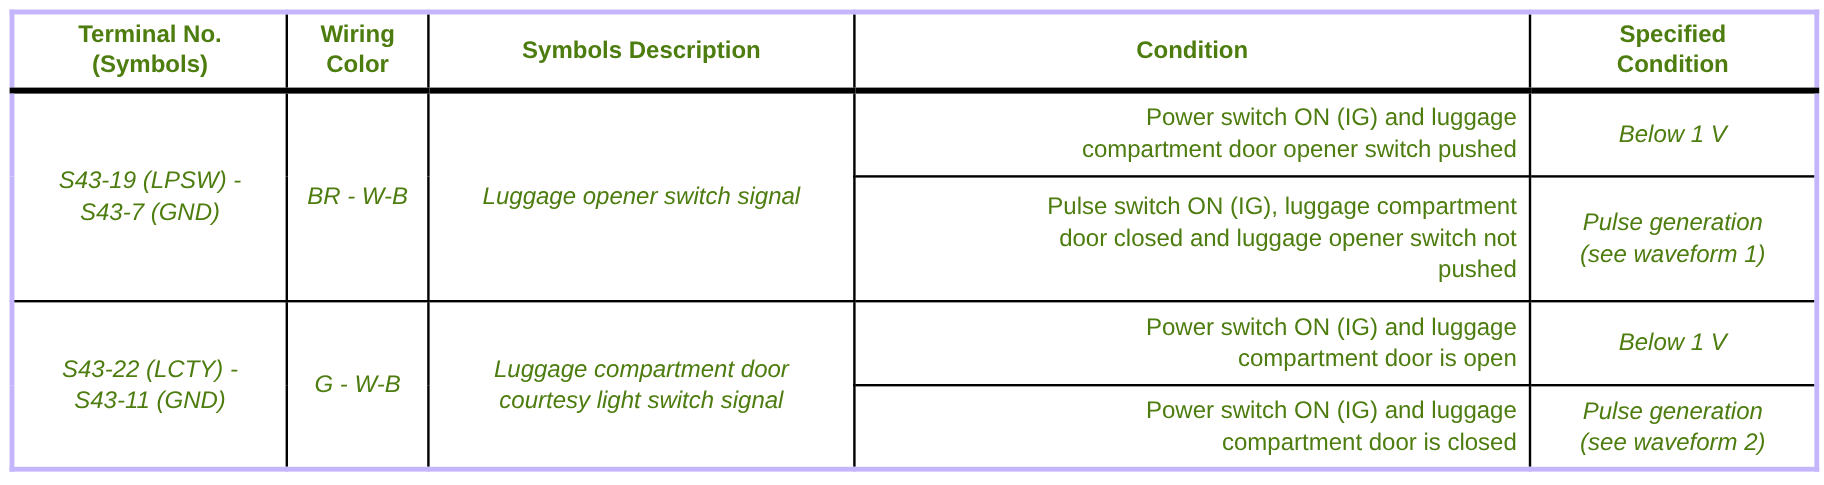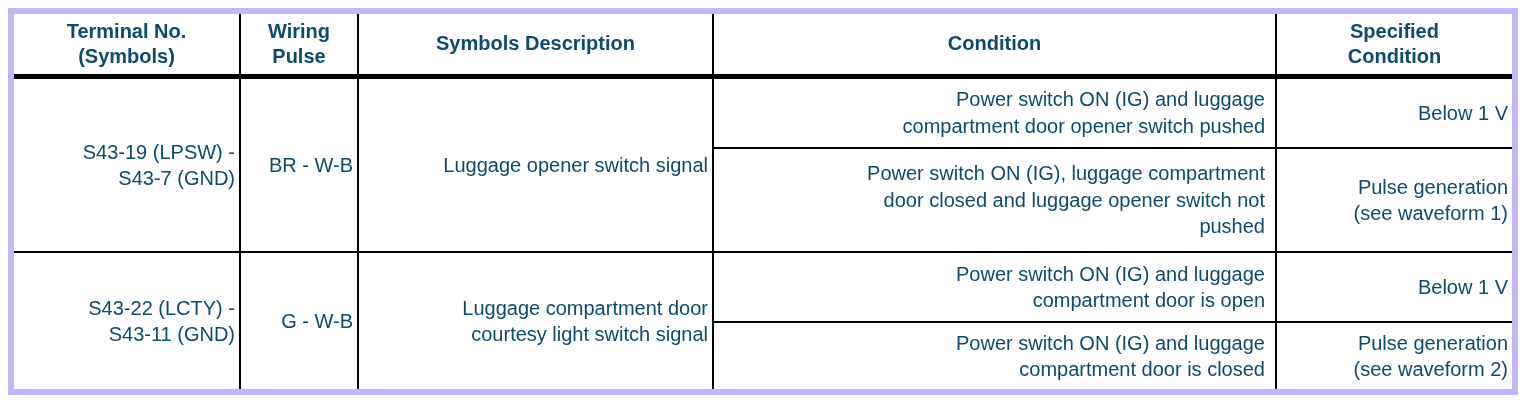--- a/index.html
+++ b/index.html
@@ -16,24 +16,24 @@
     height: 404px;
     background: #ffffff;
   }
   table.spec-table {
     position: absolute;
     left: 8px;
     top: 8px;
     width: 1504px;
     border-collapse: collapse;
     table-layout: fixed;
-    border: 6px solid #c4b5fd;
+    border: 4px solid #c4b5fd;
     font-family: "Liberation Sans", sans-serif;
     font-size: 20px;
-    color: #0c4a6e;
+    color: #4d7c0f;
     background: #ffffff;
   }
   .spec-table th,
   .spec-table td {
     border: 2px solid #000000;
     vertical-align: middle;
     overflow: hidden;
   }
   .spec-table thead th {
     border-bottom: 5px solid #000000;
@@ -42,24 +42,25 @@
     white-space: pre-line;
     line-height: 1.25;
     padding: 2px 4px;
   }
   .spec-table thead tr { height: 65px; }
   tr.row-1a { height: 72px; }
   tr.row-1b { height: 104px; }
   tr.row-2a { height: 70px; }
   tr.row-2b { height: 70px; }
   td.cell-center {
-    text-align: right;
+    text-align: center;
     white-space: pre-line;
     line-height: 1.3;
     padding: 2px 4px;
+    font-style: italic;
   }
   td.cell-left {
     text-align: right;
     white-space: pre-line;
     line-height: 1.32;
     padding: 4px 10px 4px 8px;
   }
 </style>
 </head>
 <body>
@@ -71,39 +72,39 @@
       <col style="width:118px">
       <col style="width:355px">
       <col style="width:563px">
       <col style="width:239px">
     </colgroup>
     <thead>
       <tr>
         <th>Terminal No.
 (Symbols)</th>
         <th>Wiring
-Pulse</th>
+Color</th>
         <th>Symbols Description</th>
         <th>Condition</th>
         <th>Specified
 Condition</th>
       </tr>
     </thead>
     <tbody>
       <tr class="row-1a">
         <td class="cell-center" rowspan="2">S43-19 (LPSW) -
 S43-7 (GND)</td>
         <td class="cell-center" rowspan="2">BR - W-B</td>
         <td class="cell-center" rowspan="2">Luggage opener switch signal</td>
         <td class="cell-left">Power switch ON (IG) and luggage
 compartment door opener switch pushed</td>
         <td class="cell-center">Below 1 V</td>
       </tr>
       <tr class="row-1b">
-        <td class="cell-left">Power switch ON (IG), luggage compartment
+        <td class="cell-left">Pulse switch ON (IG), luggage compartment
 door closed and luggage opener switch not
 pushed</td>
         <td class="cell-center">Pulse generation
 (see waveform 1)</td>
       </tr>
       <tr class="row-2a">
         <td class="cell-center" rowspan="2">S43-22 (LCTY) -
 S43-11 (GND)</td>
         <td class="cell-center" rowspan="2">G - W-B</td>
         <td class="cell-center" rowspan="2">Luggage compartment door

